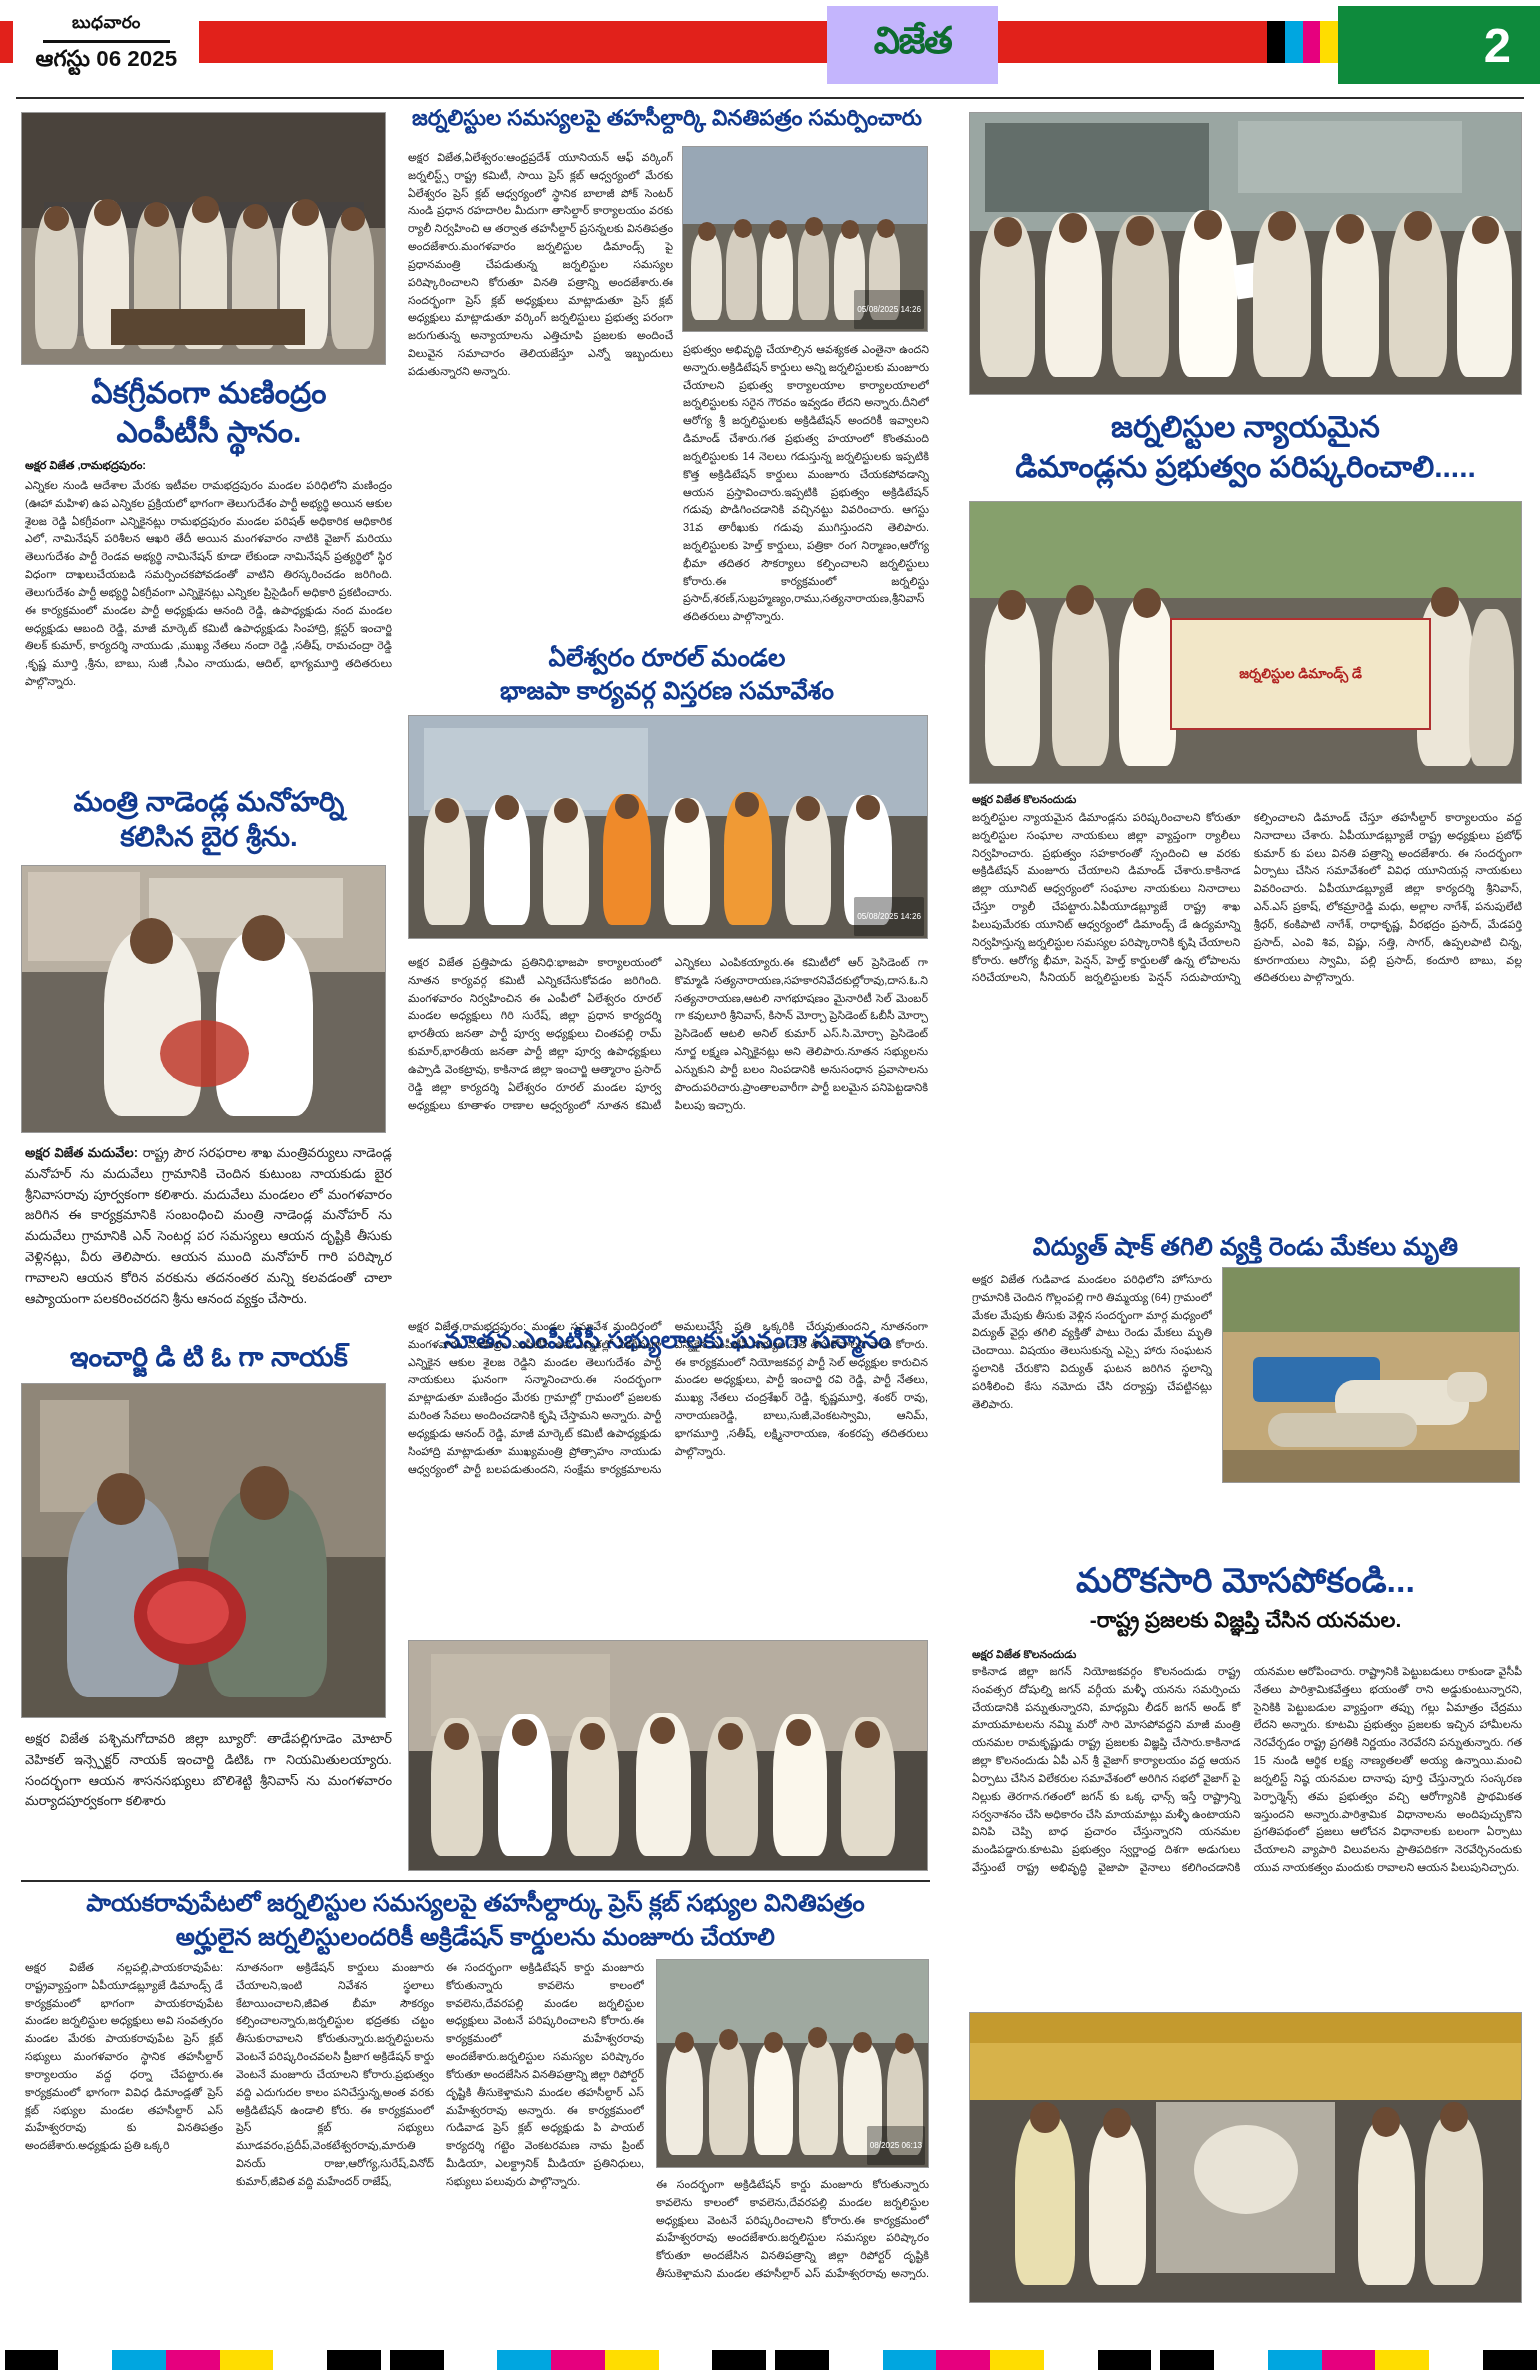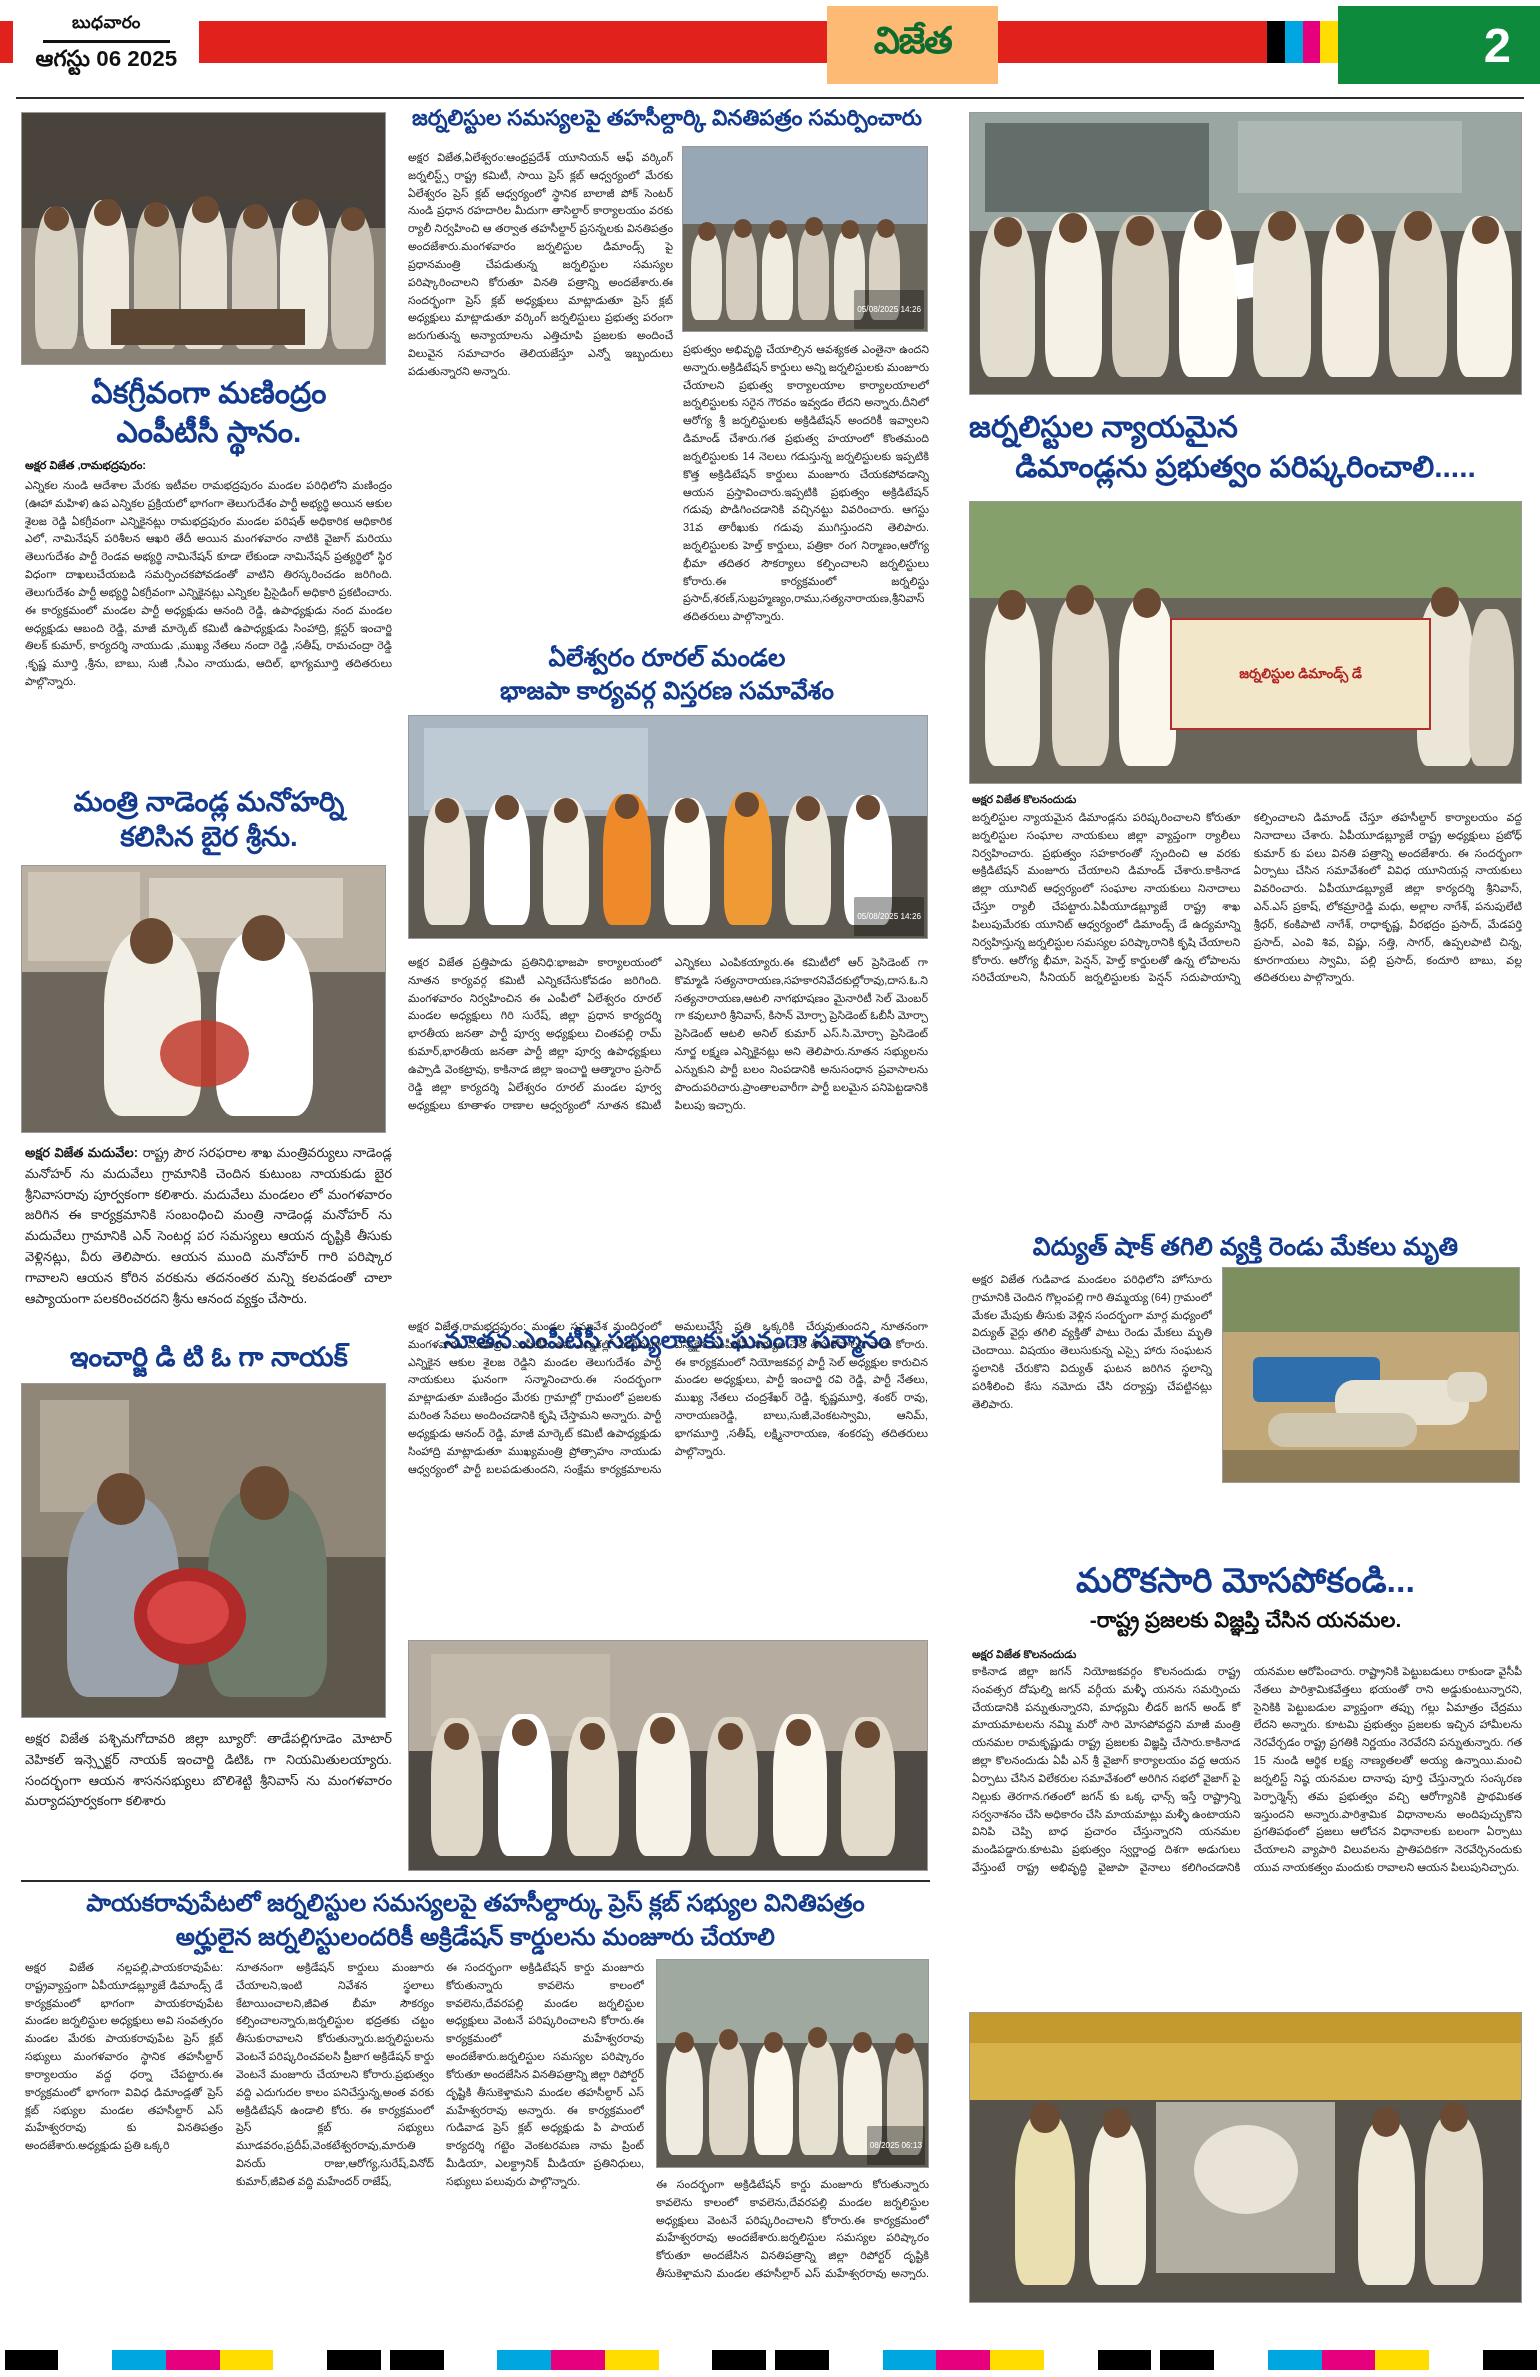--- a/index.html
+++ b/index.html
@@ -7,21 +7,21 @@
   .page{position:relative;width:1541px;height:2377px;background:#fff;}
 
   
   .masthead{position:absolute;left:0;top:0;width:1541px;height:88px;}
   .mast-red{position:absolute;left:0;top:21px;width:1541px;height:42px;background:#e1211b;}
   .mast-left{position:absolute;left:13.4px;top:6px;width:186px;height:78px;background:#fff;z-index:4;
              display:flex;flex-direction:column;align-items:center;justify-content:center;}
   .mast-left .day{font-size:17px;color:#111;font-weight:bold;letter-spacing:0.4px;}
   .mast-left .date{font-size:22.4px;color:#111;font-weight:bold;margin-top:3px;}
   .mast-left .rule{width:127px;height:3px;background:#111;margin:4.5px 0 0 0;}
-  .mast-logo{position:absolute;left:827px;top:6px;width:171px;height:78px;background:#fdba74;z-index:4;
+  .mast-logo{position:absolute;left:827px;top:6px;width:171px;height:78px;background:#c4b5fd;z-index:4;
              display:flex;align-items:center;justify-content:center;}
   .mast-logo span{font-size:37px;font-weight:bold;color:#0d6b2f;letter-spacing:-1.5px;}
   .mast-page{position:absolute;left:1338px;top:6px;width:203px;height:78px;background:#0e8a3c;z-index:4;
              display:flex;align-items:center;justify-content:flex-end;padding-right:30px;box-sizing:border-box;}
   .mast-page span{color:#fff;font-size:49px;font-weight:bold;}
   .mast-swatches{position:absolute;left:1267px;top:21px;width:71px;height:42px;display:flex;z-index:3;}
   .mast-swatches i{flex:1;display:block;}
 
   
   .hl{font-weight:bold;color:#111;line-height:1.35;}
@@ -226,21 +226,21 @@
     <div class="fig" style="left:283px;width:58px;height:165px;background:#e8e2d4;"></div>
     <div class="head" style="left:298px;top:98px;width:28px;height:30px;"></div>
     <div class="fig" style="left:352px;width:57px;height:162px;background:#f2ede0;"></div>
     <div class="head" style="left:366px;top:101px;width:28px;height:30px;"></div>
     <div class="fig" style="left:419px;width:58px;height:165px;background:#ded7c7;"></div>
     <div class="head" style="left:434px;top:98px;width:28px;height:30px;"></div>
     <div class="fig" style="left:487px;width:55px;height:161px;background:#f7f3e9;"></div>
     <div class="head" style="left:502px;top:103px;width:27px;height:28px;"></div>
   </div>
 
-  <div class="hl hl-blue" style="position:absolute;left:969px;top:407px;width:553px;font-size:30px;text-align:left;">జర్నలిస్టుల న్యాయమైన</div>
+  <div class="hl hl-blue" style="position:absolute;left:969px;top:407px;width:553px;font-size:30px;text-align:center;">జర్నలిస్టుల న్యాయమైన</div>
   <div class="hl hl-blue" style="position:absolute;left:969px;top:447px;width:553px;font-size:30px;text-align:center;">డిమాండ్లను ప్రభుత్వం పరిష్కరించాలి.....</div>
 
   <div class="ph" style="left:969px;top:501px;width:553px;height:283px;background:#6c6a62;">
     <div style="position:absolute;left:0;top:0;width:100%;height:34%;background:#86a06c;"></div>
     <div style="position:absolute;left:0;top:34%;width:100%;height:66%;background:#6a655b;"></div>
     <div class="fig" style="left:15px;width:55px;height:168px;background:#f2eee2;"></div>
     <div class="head" style="left:28px;top:88px;width:28px;height:30px;"></div>
     <div class="fig" style="left:82px;width:57px;height:171px;background:#e0d9c9;"></div>
     <div class="head" style="left:96px;top:83px;width:28px;height:30px;"></div>
     <div class="fig" style="left:149px;width:57px;height:170px;background:#fbf7ec;"></div>

